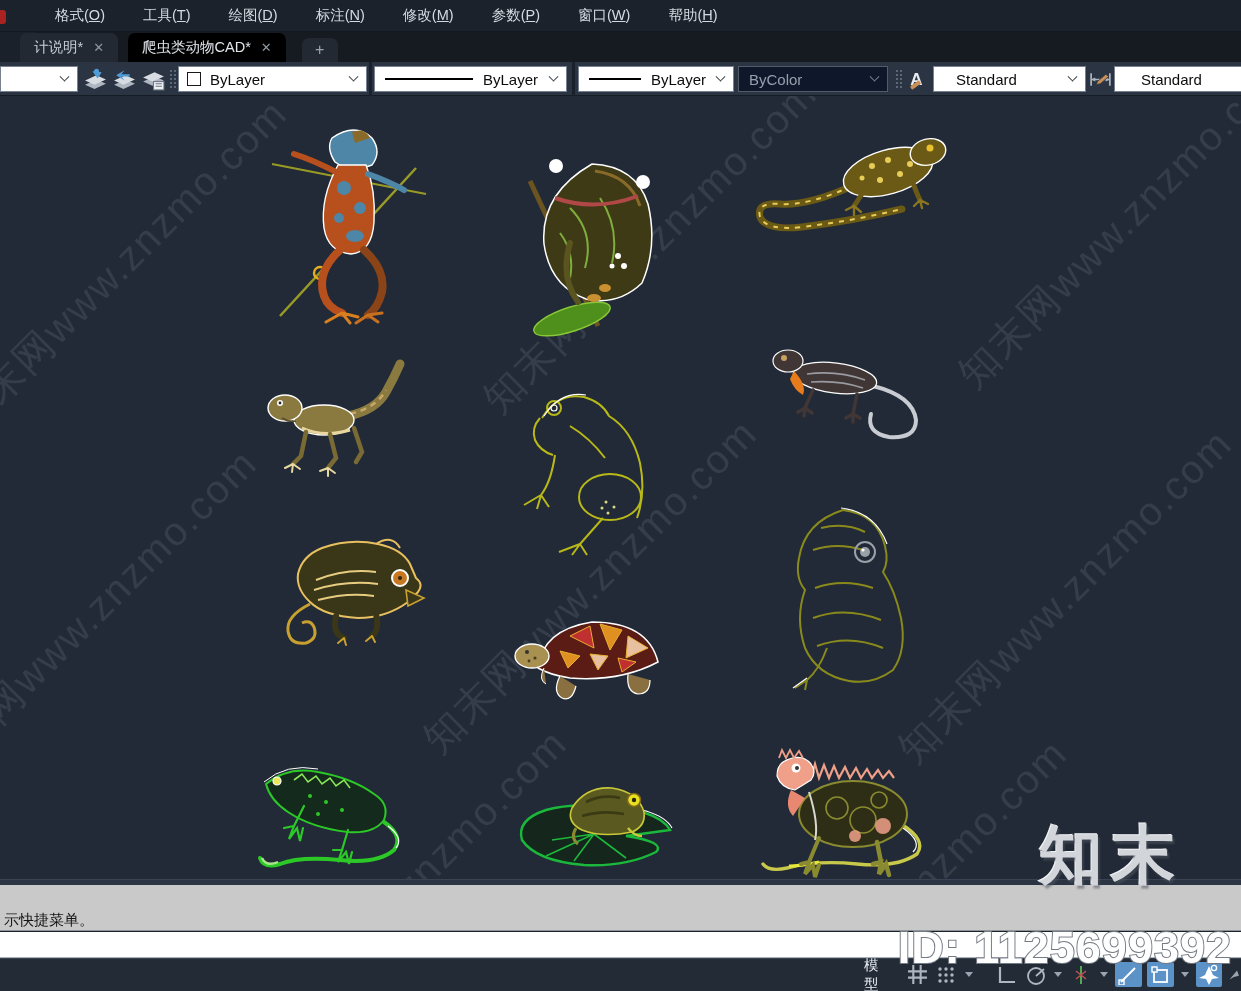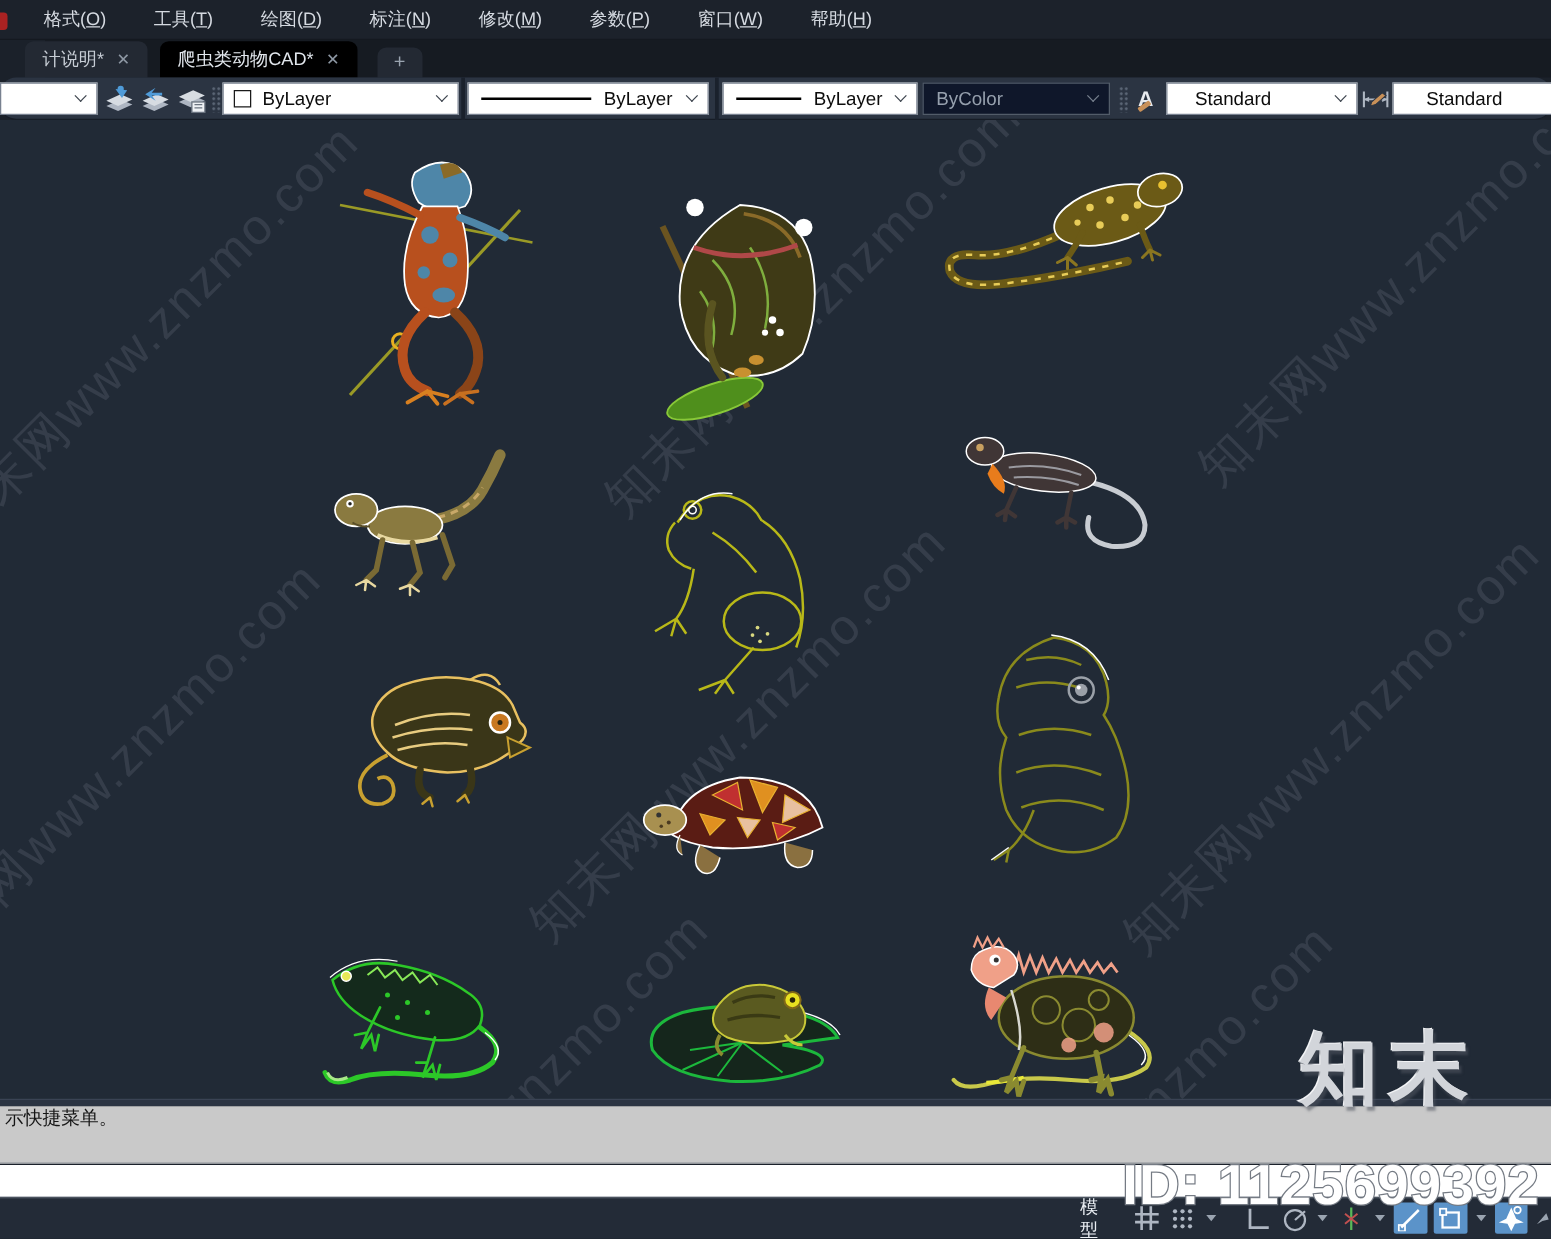--- a/index.html
+++ b/index.html
@@ -1,42 +1,42 @@
 <!DOCTYPE html>
 <html><head>
 <meta charset="utf-8">
 <style>
   * { margin:0; padding:0; box-sizing:border-box; }
   html,body { width:1241px; height:991px; overflow:hidden; background:#1b212a;
               font-family:"Liberation Sans","DejaVu Sans",sans-serif; }
 
   
   #menubar { position:absolute; left:0; top:0; width:1241px; height:32px;
-             background:#1c222b; display:flex; align-items:center; padding-left:16px;
+             background:#1c222b; display:flex; align-items:center; padding-left:36px;
              color:#d5dae1; font-size:14.5px; border-bottom:1px solid #141920; }
   .menu-item { padding:0 19px; cursor:default; white-space:nowrap; }
   .mkey { text-decoration:underline; }
   #menu-red-sliver { position:absolute; left:0; top:10px; width:6px; height:14px;
                      background:#a22; border-radius:0 3px 3px 0; }
 
   
   #tabbar { position:absolute; left:0; top:32px; width:1241px; height:30px;
             background:#161b22; display:flex; align-items:flex-end;margin-left:36px; }
   .tab { height:29px; display:flex; align-items:center; gap:10px; padding:0 14px;
          border-radius:7px 7px 0 0; font-size:14.5px; }
   .tab.inactive { background:#232933; color:#c7cdd5; margin-left:-16px; }
   .tab.active   { background:#000000; color:#e2e7ed; margin-left:10px; }
   .tab-close { color:#8d97a3; font-size:13px; }
   .plus-tab { width:36px; height:24px; margin-left:16px; background:#232933;
               border-radius:7px 7px 0 0; color:#9aa4b0; font-size:16px;
               display:flex; align-items:center; justify-content:center; }
 
   
   #toolbar { position:absolute; left:0; top:62px; width:1241px; height:34px;
-             background:#2b3442; border-bottom:1px solid #161c26;border-radius:13px; }
+             background:#2b3442; border-bottom:1px solid #161c26; }
   .dd { position:absolute; top:4px; height:26px; background:#fff; border:1px solid #788190;
         display:flex; align-items:center; font-size:15px; color:#0c0c0c; overflow:hidden; }
   .dd .dd-label { white-space:nowrap; }
   .dd.dark { background:#2e3temp; }
   .dd.dark { background:#0f172a; border-color:#525c69; color:#96a0ad; }
   .chev { margin-left:auto; margin-right:9px; width:7px; height:7px; flex:0 0 auto;
           border-right:1.8px solid #3c434d; border-bottom:1.8px solid #3c434d;
           transform:rotate(45deg) translate(-2px,-2px); }
   .dd.dark .chev { border-color:#78828f; }
   .swatch { width:14px; height:14px; background:#fff; border:1.6px solid #1a1a1a; margin:0 9px 0 8px; flex:0 0 auto;}
@@ -56,21 +56,21 @@
             background:#212a36; overflow:hidden; }
   .wm-tile { position:absolute; white-space:nowrap; font-size:40px; letter-spacing:2px;
              color:rgba(195,205,220,0.12); transform:translate(-50%,-50%) rotate(-45deg); z-index:1; }
   .animal { position:absolute; z-index:2; }
 
   
   #canvas-edge { position:absolute; left:0; top:879px; width:1241px; height:6px;
                  background:#2b3442; border-top:1px solid #3a4354; }
   #graybar { position:absolute; left:0; top:885px; width:1241px; height:46px;
              background:#c9c9c9; color:#151515; font-size:15px; display:flex;
-             align-items:flex-start; padding-left:4px; border-bottom:1px solid #8f9499; }
+             align-items:flex-end; padding-left:4px; border-bottom:1px solid #8f9499; }
   #whitebar { position:absolute; left:0; top:932px; width:1241px; height:26px; background:#ffffff;
               border-bottom:1px solid #aab0b8; }
   #bottombar { position:absolute; left:0; top:958px; width:1241px; height:33px;
                background:#232b37; border-top:1px solid #39424e; }
   #status-icons { position:absolute; left:860px; top:958px; height:33px; display:flex;
                   align-items:center; gap:5px; }
   .st-icon { width:24px; height:24px; display:flex; align-items:center; justify-content:center; }
   .st-icon.blue { background:#5b93c9; border-radius:2px; width:27px; height:25px; }
   .st-chev { width:0; height:0; border-left:4px solid transparent; border-right:4px solid transparent;
              border-top:5px solid #9aa4b0; margin:0 2px; }

